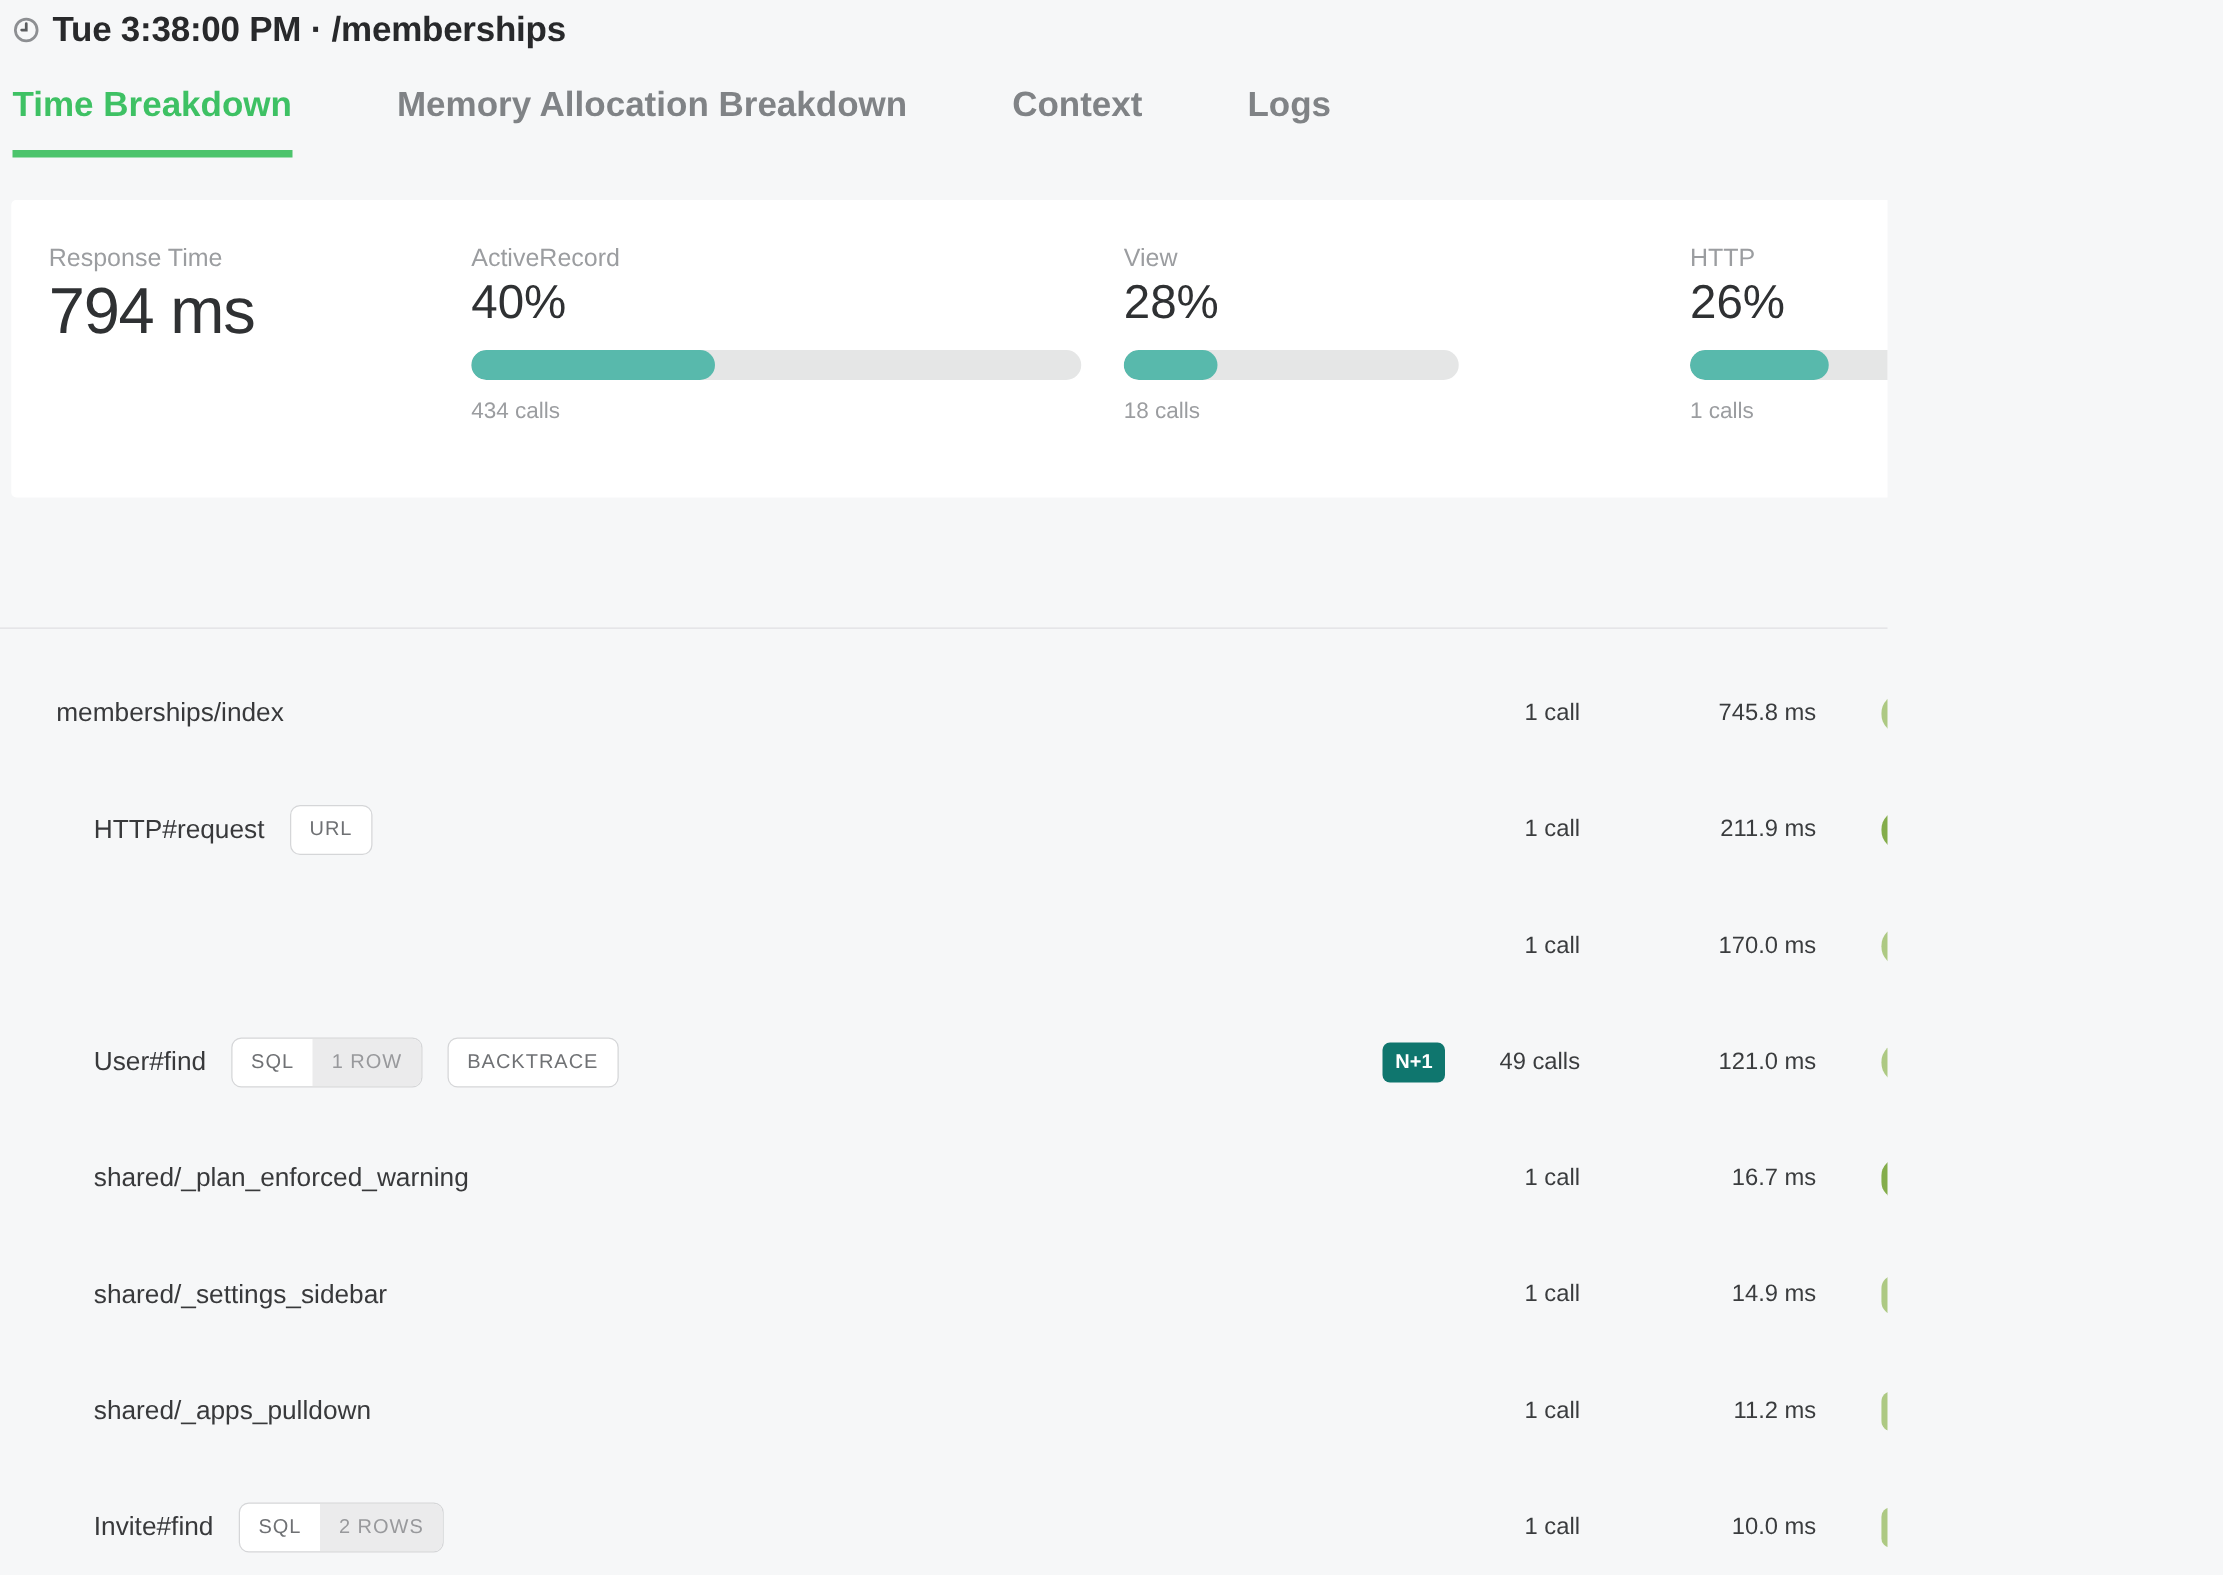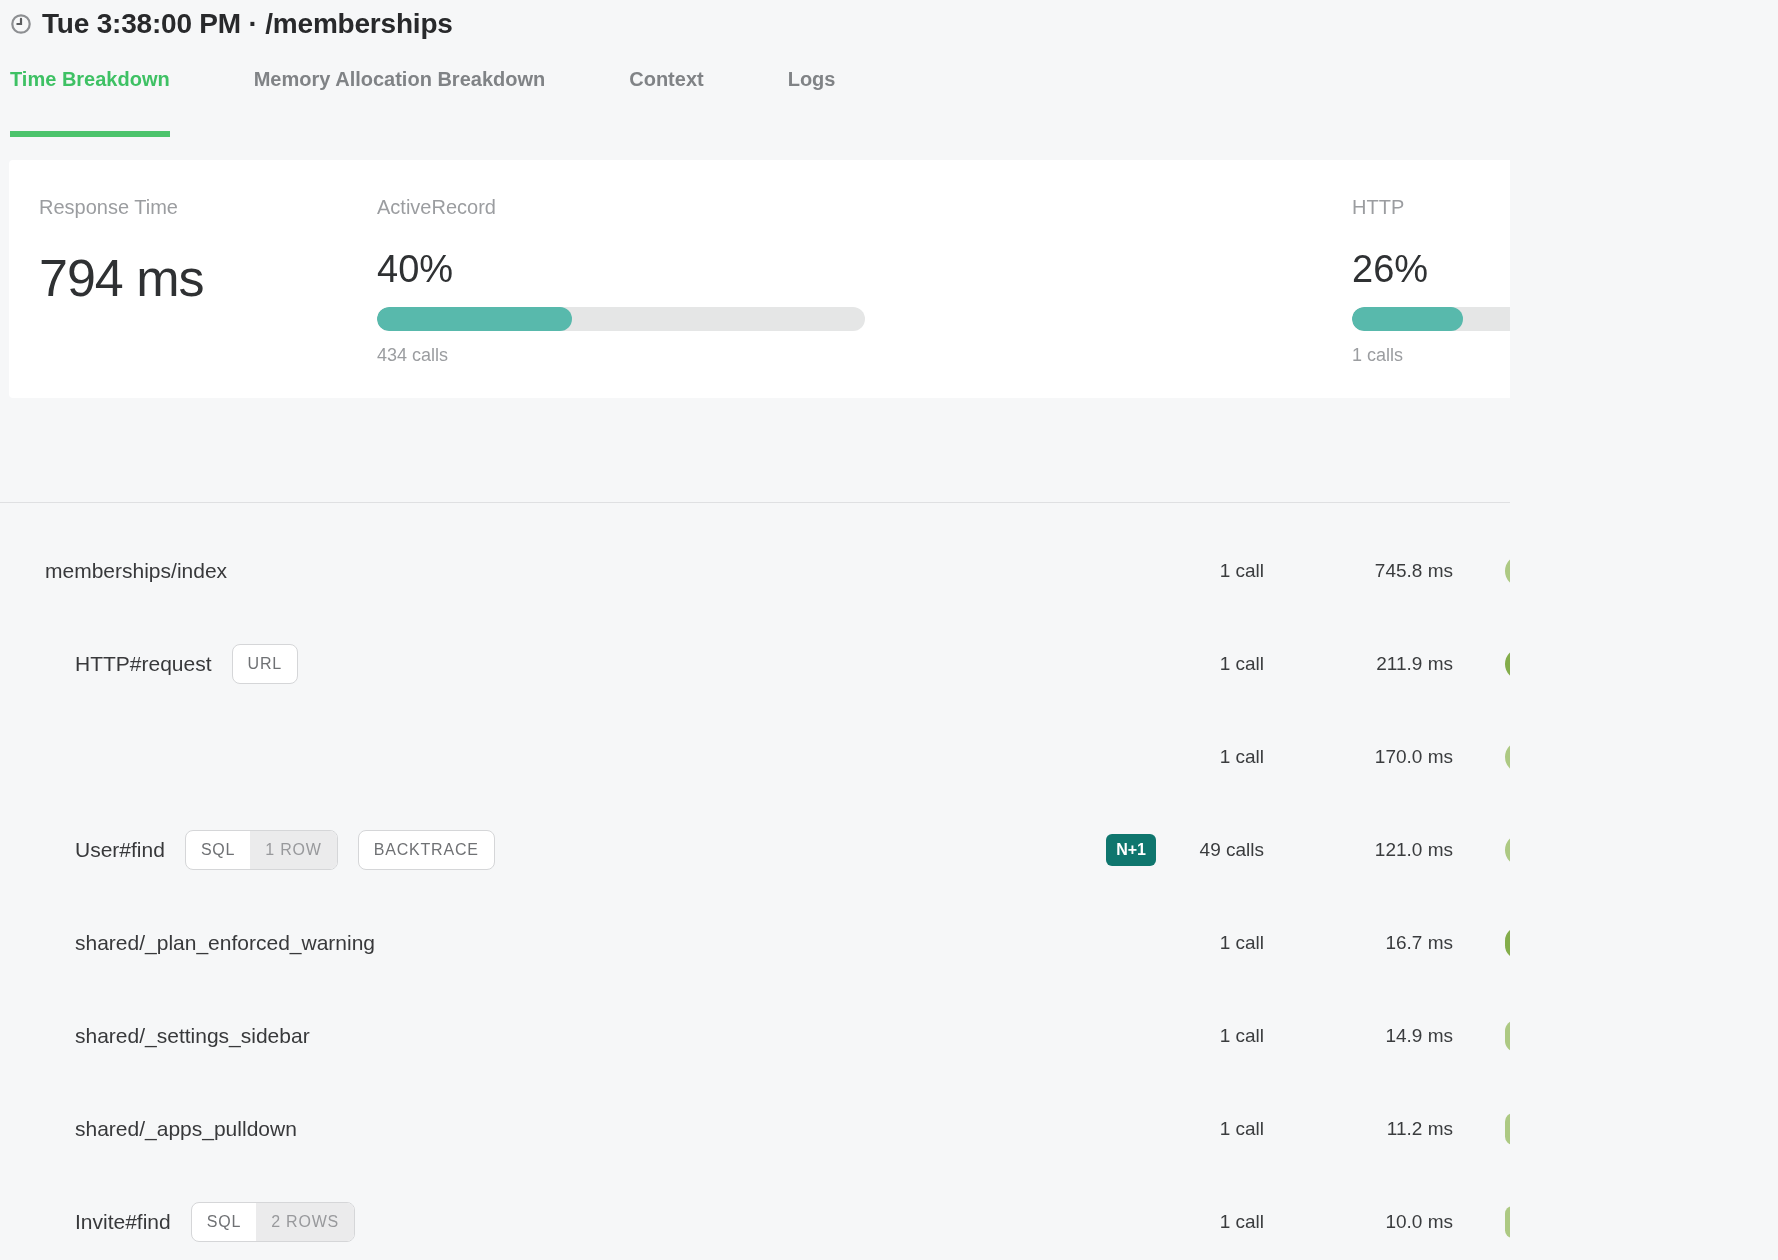--- a/index.html
+++ b/index.html
@@ -7,27 +7,27 @@
   body { font-family:"Liberation Sans","DejaVu Sans",sans-serif; background:#f6f7f8; color:#2f3133; }
   .page { position:relative; width:1510px; height:1260px; overflow:hidden; }
 
   
   .header { position:absolute; top:8px; left:10px; display:flex; align-items:center; gap:10px; }
   .clock-icon { width:22px; height:22px; flex:0 0 auto; }
   .page-title { font-size:28px; font-weight:bold; color:#28292b; letter-spacing:-0.2px; }
 
   
   .tabs { position:absolute; top:68px; left:10px; display:flex; align-items:flex-start; }
-  .tab { font-size:20px; font-weight:bold; color:#808386; padding-bottom:40px; margin-right:84px; cursor:pointer; border-bottom:6px solid transparent; }
+  .tab { font-size:28px; font-weight:bold; color:#808386; padding-bottom:20px; margin-right:84px; cursor:pointer; border-bottom:6px solid transparent; }
   .tab.active { color:#3ec164; border-bottom-color:#4cc46c; }
 
   
   .card { position:absolute; top:160px; left:9px; right:-8px; height:238px; background:#ffffff; border-radius:4px; }
   .metric { position:absolute; top:36px; }
-  .metric-label { font-size:20px; color:#9b9da0; margin-bottom:29px; }
+  .metric-label { font-size:20px; color:#9b9da0; margin-bottom:0; }
   .metric-big { font-size:52px; color:#2f3133; letter-spacing:-1px; }
   .metric-pct { font-size:38px; color:#2f3133; margin-top:2px; }
   .metric-track { height:24px; background:#e5e6e6; border-radius:12px; overflow:hidden; margin-top:16px; }
   .metric-fill { height:100%; background:#58b9ac; border-radius:12px; }
   .metric-calls { font-size:18px; color:#9b9da0; margin-top:14px; }
   .m-rt   { left:30px; }
   .m-ar   { left:368px; width:488px; }
   .m-view { left:890px; width:268px; }
   .m-http { left:1343px; width:426px; }
 
@@ -81,20 +81,28 @@
     </div>
 
   <div class="metric m-ar">
         <div class="metric-label">ActiveRecord</div>
         <div class="metric-pct">40%</div>
         <div class="metric-track">
           <div class="metric-fill" style="width: 40%;"></div>
         </div>
         <div class="metric-calls">434 calls</div>
       </div>
+      <div class="metric m-view">
+        <div class="metric-label">View</div>
+        <div class="metric-pct">28%</div>
+        <div class="metric-track">
+          <div class="metric-fill" style="width: 28%;"></div>
+        </div>
+        <div class="metric-calls">18 calls</div>
+      </div>
       <div class="metric m-http">
         <div class="metric-label">HTTP</div>
         <div class="metric-pct">26%</div>
         <div class="metric-track">
           <div class="metric-fill" style="width: 26%;"></div>
         </div>
         <div class="metric-calls">1 calls</div>
       </div>
     </div>
 

